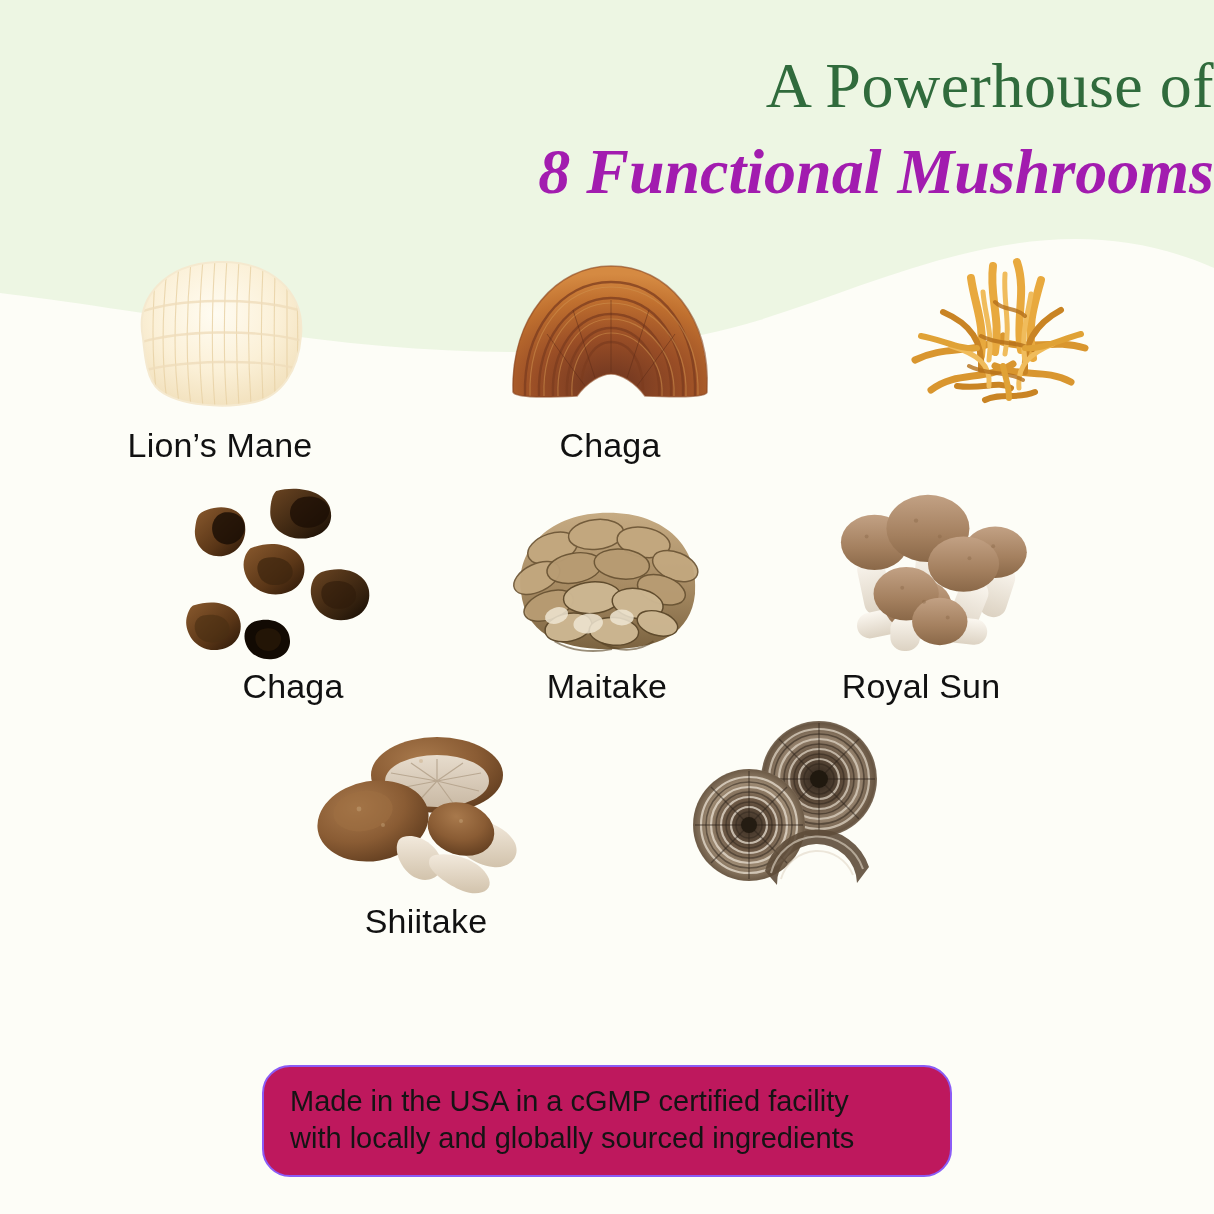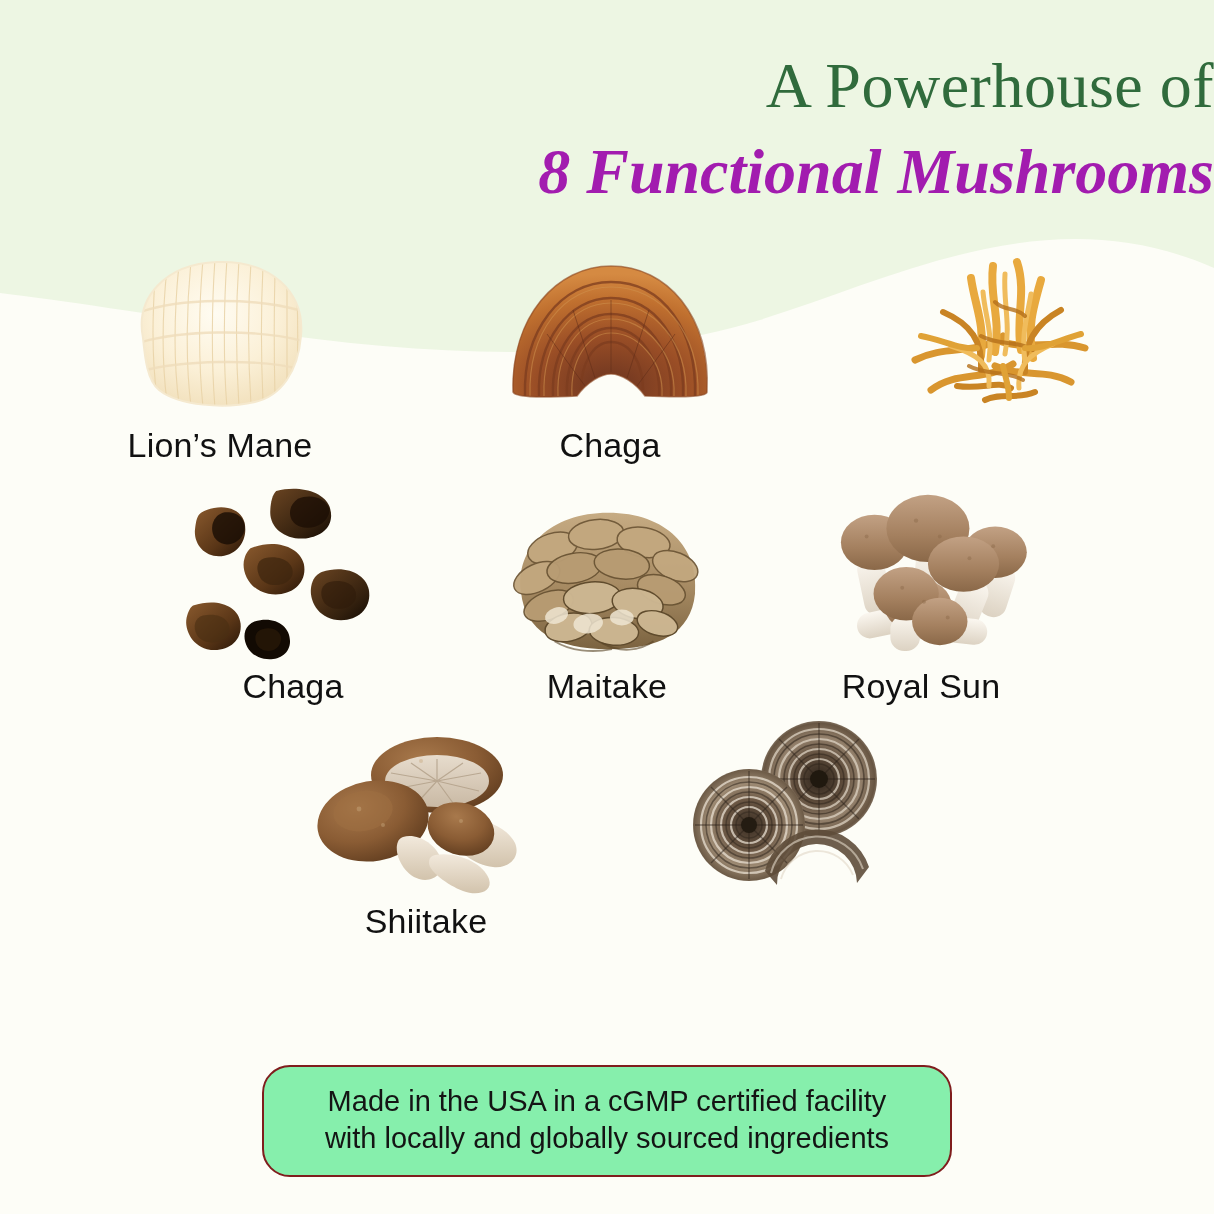--- a/index.html
+++ b/index.html
@@ -53,23 +53,23 @@
   .row-1 .cap{margin-top:6px;}
   .row-2 .art{height:178px;}
   .row-2 .cap{margin-top:6px;}
   .row-3 .art{height:182px;}
   .row-3 .cap{margin-top:4px;}
 
   
   .badge{
     position:absolute;left:50%;transform:translateX(-50%);
     top:1065px;width:690px;box-sizing:border-box;
-    background:#86efac;border:2px solid #7f1d1d;border-radius:28px;
+    background:#be185d;border:2px solid #8b5cf6;border-radius:28px;
     padding:16px 26px 18px;
-    text-align:center;z-index:4;
+    text-align:left;z-index:4;
   }
   .badge-line{
     font-family:"Liberation Sans", sans-serif;
     font-size:29px;line-height:1.28;color:#141414;
     white-space:nowrap;
   }
 </style>
 </head>
 <body>
 

